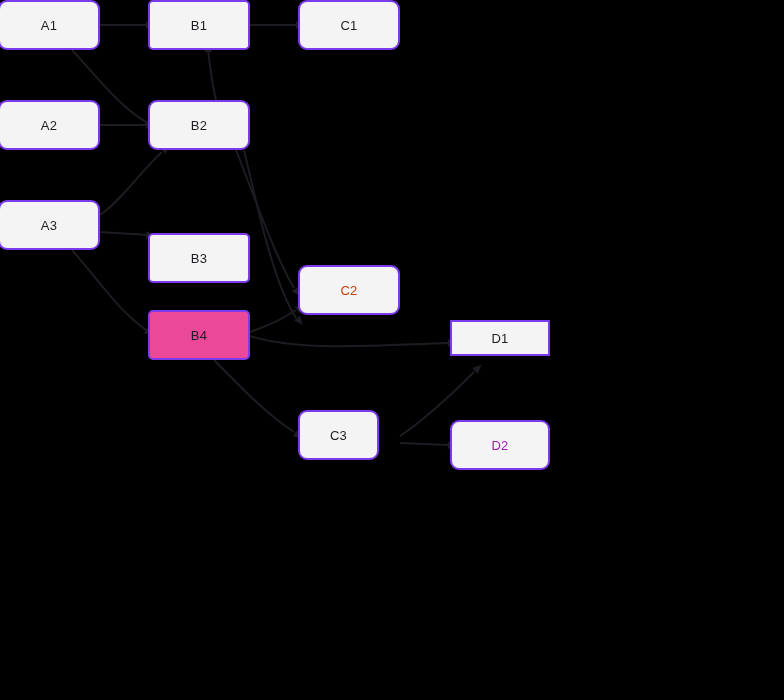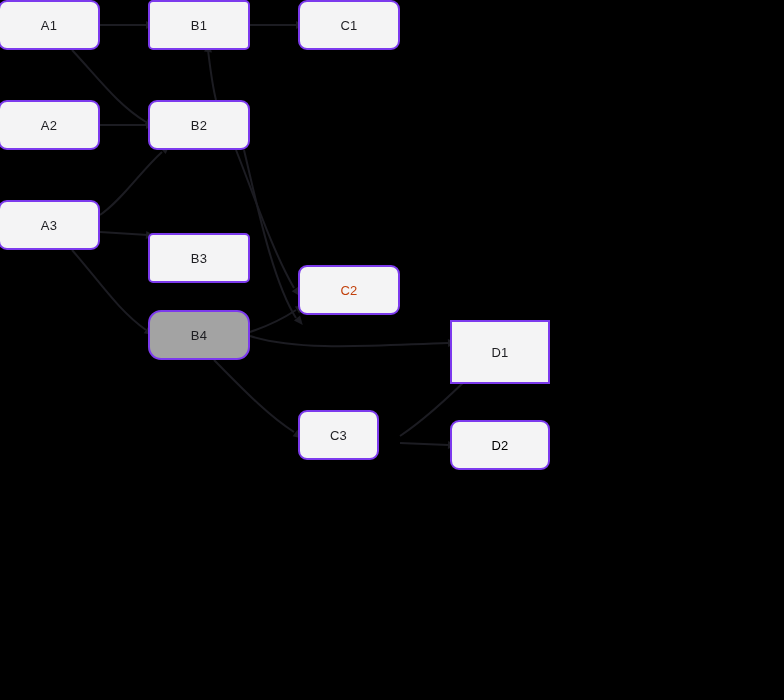--- a/index.html
+++ b/index.html
@@ -97,33 +97,33 @@
       </div>
       <div class="node" style="left: 148px; top: 0px; width: 102px; height: 50px; background: rgb(244, 244, 245); border-color: rgb(124, 58, 237); border-width: 2px; border-radius: 5px; color: rgb(30, 30, 34);">
         <span class="node-label">B1</span>
       </div>
       <div class="node" style="left: 148px; top: 100px; width: 102px; height: 50px; background: rgb(244, 244, 245); border-color: rgb(124, 58, 237); border-width: 2px; border-radius: 9px; color: rgb(30, 30, 34);">
         <span class="node-label">B2</span>
       </div>
       <div class="node" style="left: 148px; top: 210px; width: 102px; height: 50px; background: rgb(244, 244, 245); border-color: rgb(124, 58, 237); border-width: 2px; border-radius: 5px; color: rgb(30, 30, 34); margin-top: 23px;">
         <span class="node-label">B3</span>
       </div>
-      <div class="node" style="left: 148px; top: 310px; width: 102px; height: 50px; background: #a3a3a3; border-color: rgb(124, 58, 237); border-width: 2px; border-radius: 13px; color: rgb(30, 30, 34);">
+      <div class="node" style="left: 148px; top: 310px; width: 102px; height: 50px; background: #ec4899; border-color: rgb(124, 58, 237); border-width: 2px; border-radius: 5px; color: rgb(30, 30, 34);">
         <span class="node-label">B4</span>
       </div>
       <div class="node" style="left: 298px; top: 0px; width: 102px; height: 50px; background: rgb(244, 244, 245); border-color: rgb(124, 58, 237); border-width: 2px; border-radius: 9px; color: rgb(30, 30, 34); align-items: center;">
         <span class="node-label">C1</span>
       </div>
       <div class="node" style="left: 298px; top: 265px; width: 102px; height: 50px; background: rgb(244, 244, 245); border-color: rgb(124, 58, 237); border-width: 2px; border-radius: 9px; color: #c2410c;">
         <span class="node-label">C2</span>
       </div>
       <div class="node" style="left: 298px; top: 410px; width: 81px; height: 50px; background: rgb(244, 244, 245); border-color: rgb(124, 58, 237); border-width: 2px; border-radius: 9px; color: rgb(30, 30, 34);">
         <span class="node-label">C3</span>
       </div>
-      <div class="node" style="left: 450px; top: 320px; width: 100px; height: 64px; background: rgb(244, 244, 245); border-color: rgb(124, 58, 237); border-width: 2px; border-radius: 0; color: rgb(30, 30, 34);">
+      <div class="node" style="left: 450px; top: 320px; width: 100px; height: 36px; background: rgb(244, 244, 245); border-color: rgb(124, 58, 237); border-width: 2px; border-radius: 0; color: rgb(30, 30, 34);">
         <span class="node-label">D1</span>
       </div>
-      <div class="node" style="left: 450px; top: 420px; width: 100px; height: 50px; background: rgb(244, 244, 245); border-color: rgb(124, 58, 237); border-width: 2px; border-radius: 9px; color: #000000;">
+      <div class="node" style="left: 450px; top: 420px; width: 100px; height: 50px; background: rgb(244, 244, 245); border-color: rgb(124, 58, 237); border-width: 2px; border-radius: 9px; color: #a21caf;">
         <span class="node-label">D2</span>
       </div>
     </div>
 
 </div>
 
 </body></html>

